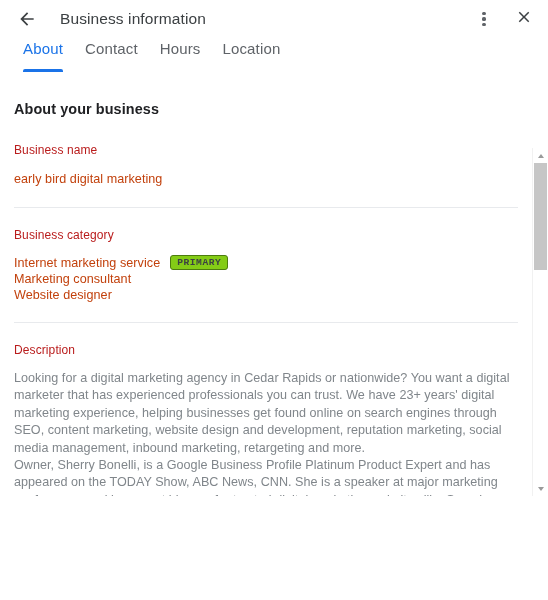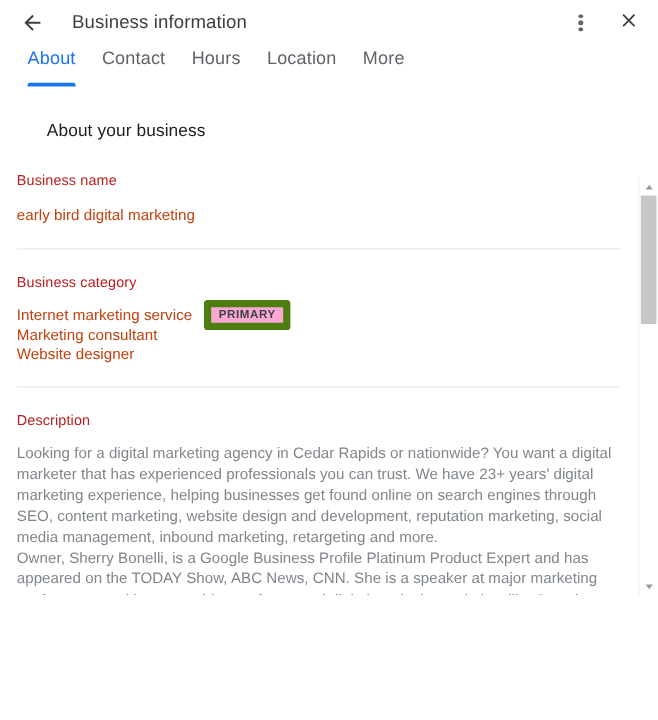--- a/index.html
+++ b/index.html
@@ -134,24 +134,23 @@
     left: 0;
     right: 16px;
     bottom: 0;
     padding: 0 14px 0 14px;
     box-sizing: border-box;
     overflow: hidden;
   }
 
   .section-title {
     font-size: 14.4px;
-    font-weight: 400;
+    font-weight: 700;
     color: #202124;
     letter-spacing: .1px;
-    margin-left: 25px;
   }
   .field-label {
     font-size: 12px;
     color: #b91c1c;
     letter-spacing: .1px;
   }
   .field-value {
     font-size: 12.6px;
     color: #c2410c;
     letter-spacing: .05px;
@@ -170,30 +169,31 @@
   .cat-rows { margin-top: 13px; }
   .cat-row {
     display: flex;
     align-items: center;
     height: 15px;
     margin-bottom: 1px;
   }
   .cat-row:last-child { margin-bottom: 0; }
   .badge {
     margin-left: 10px;
-    border: 6px solid #4d7c0f;
+    border: 1px solid #4d7c0f;
     border-radius: 3px;
     font-size: 9.6px;
     font-weight: 700;
     color: #3c4043;
     letter-spacing: .55px;
     padding: 2px 6px 2px 6px;
     line-height: 1;
-    background: #f9a8d4;
+    background: #84cc16;
     white-space: nowrap;
+    font-family: Liberation Mono, monospace;
   }
   .div-2 { margin-top: 20px; }
   .blk-desc-label { margin-top: 20px; }
   .desc-body {
     margin-top: 13px;
     font-size: 12.6px;
     color: #80868b;
     line-height: 17.4px;
     letter-spacing: .03px;
   }
@@ -290,23 +290,20 @@
       <span class="tab-underline"></span>
     </div>
     <div class="tab">
       <span>Contact</span>
     </div>
     <div class="tab">
       <span>Hours</span>
     </div>
     <div class="tab">
       <span>Location</span>
-    </div>
-    <div class="tab">
-      <span>More</span>
     </div>
   </div>
 
   <div class="content-wrap">
     <div class="content">
 
       <div class="section-title blk-about-title">About your business</div>
 
       <div class="field-label blk-name-label">Business name</div>
       <div class="field-value blk-name-value">early bird digital marketing</div>

